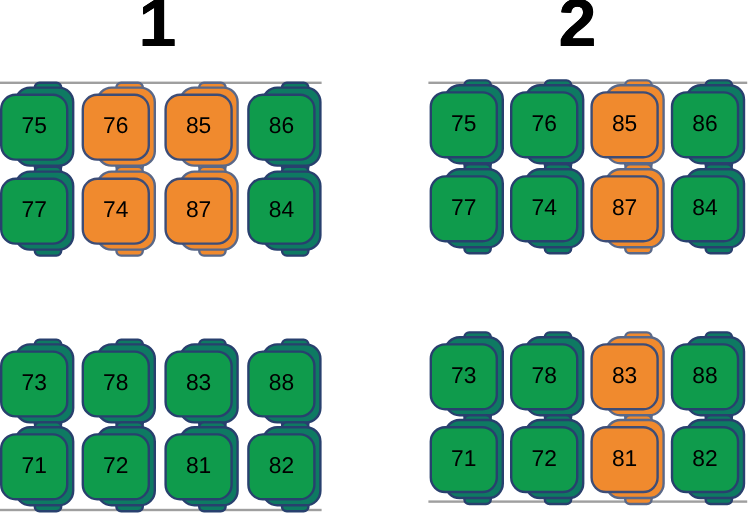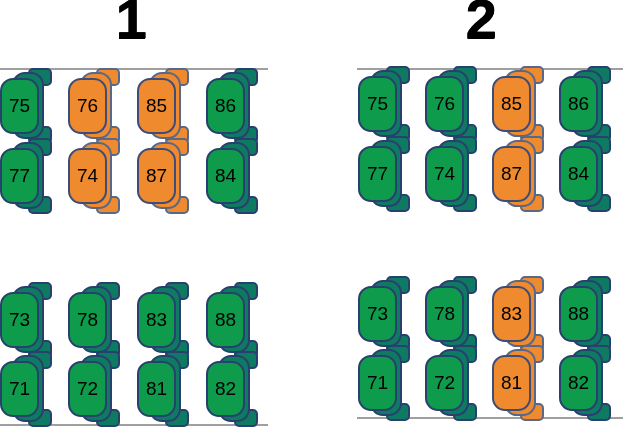--- a/index.html
+++ b/index.html
@@ -30,21 +30,21 @@
     background: var(--room-line, #9f9f9f);
   }
   .line-top-left     { left: 0px;   top: 68px;  width: 268px; }
   .line-top-right    { left: 357px; top: 68px;  width: 266px; }
   .line-bottom-left  { left: 0px;   top: 424px; width: 268px; }
   .line-bottom-right { left: 357px; top: 417px; width: 266px; }
 
   .seat-layer { position: absolute; inset: 0; }
   .seat {
     position: absolute;
-    width: 39px;
+    width: 57px;
     height: 56px;
     cursor: pointer;
   }
   .seat div { box-sizing: border-box; }
   .seat .tab-t, .seat .tab-b, .seat .back {
     position: absolute;
     border: 2px solid;
   }
   .seat .tab-t { left: 28px; width: 24px; height: 18px; top: -10px;    border-radius: 5px; }
   .seat .tab-b { left: 28px; width: 24px; height: 18px; bottom: -10px; border-radius: 5px; }

